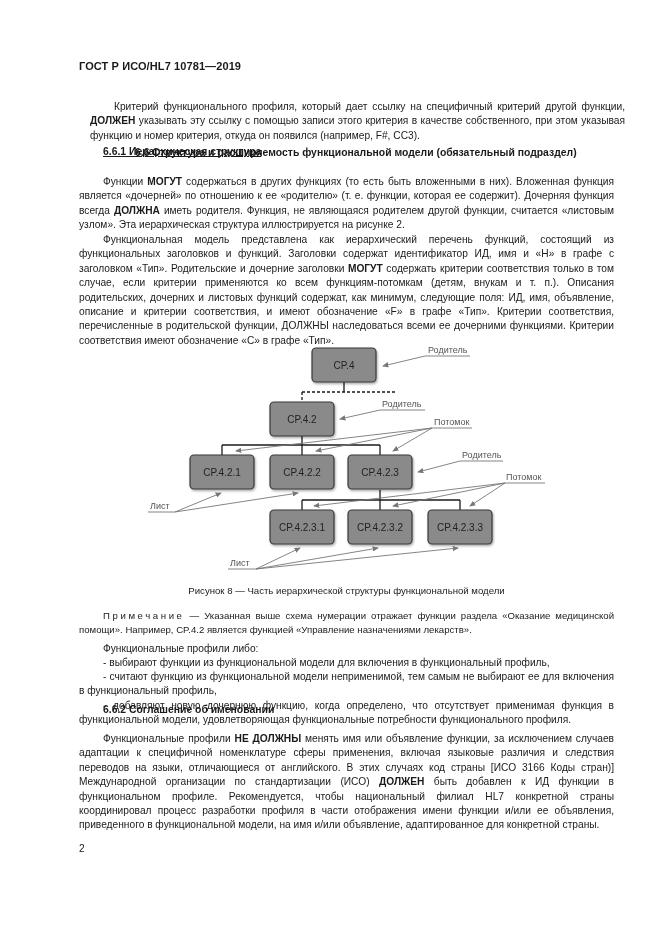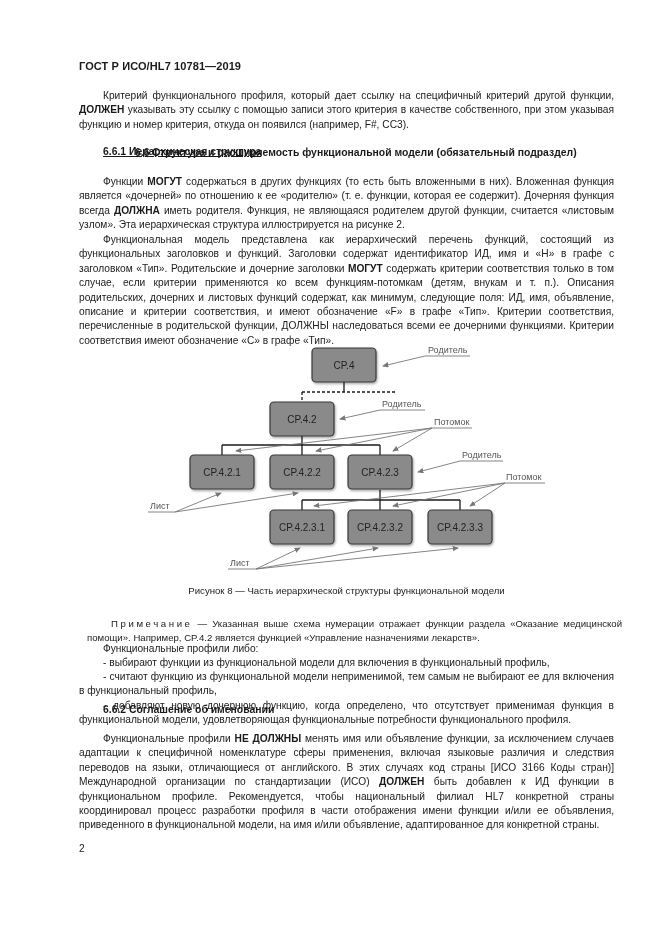--- a/index.html
+++ b/index.html
@@ -16,21 +16,21 @@
   .pno { position:absolute; left:79px; top:843px; font-size:10.2px; }
   svg text { font-family:"Liberation Sans", sans-serif; }
 </style>
 </head>
 <body>
 
 <div class="page">
 
   <div class="hdr">ГОСТ Р ИСО/HL7 10781—2019</div>
 
-  <p class="txt ind" style="top:89px;margin:0;"><span>Критерий функционального профиля, который дает ссылку на специфичный критерий другой функции, </span><span class="b">ДОЛЖЕН</span><span> указывать эту ссылку с помощью записи этого критерия в качестве собственного, при этом указывая функцию и номер критерия, откуда он появился (например, F#, CC3).</span></p>
+  <p class="txt ind" style="top:89px;margin:11px;"><span>Критерий функционального профиля, который дает ссылку на специфичный критерий другой функции, </span><span class="b">ДОЛЖЕН</span><span> указывать эту ссылку с помощью записи этого критерия в качестве собственного, при этом указывая функцию и номер критерия, откуда он появился (например, F#, CC3).</span></p>
 
   <div class="h2" style="top:147px;padding-left:32px;">6.6  Структура и расширяемость функциональной модели (обязательный подраздел)</div>
   <div class="h2" style="top:146px;text-decoration:underline;">6.6.1  Иерархическая структура</div>
 
   <p class="txt ind" style="top:175px;margin:0;"><span>Функции </span><span class="b">МОГУТ</span><span> содержаться в других функциях (то есть быть вложенными в них). Вложенная функция является «дочерней» по отношению к ее «родителю» (т. е. функции, которая ее содержит). Дочерняя функция всегда </span><span class="b">ДОЛЖНА</span><span> иметь родителя. Функция, не являющаяся родителем другой функции, считается «листовым узлом». Эта иерархическая структура иллюстрируется на рисунке 2.</span></p>
 
   <p class="txt ind" style="top:233px;margin:0;"><span>Функциональная модель представлена как иерархический перечень функций, состоящий из функциональных заголовков и функций. Заголовки содержат идентификатор ИД, имя и «Н» в графе с заголовком «Тип». Родительские и дочерние заголовки </span><span class="b">МОГУТ</span><span> содержать критерии соответствия только в том случае, если критерии применяются ко всем функциям-потомкам (детям, внукам и т. п.). Описания родительских, дочерних и листовых функций содержат, как минимум, следующие поля: ИД, имя, объявление, описание и критерии соответствия, и имеют обозначение «F» в графе «Тип». Критерии соответствия, перечисленные в родительской функции, ДОЛЖНЫ наследоваться всеми ее дочерними функциями. Критерии соответствия имеют обозначение «С» в графе «Тип».</span></p>
 
   <svg style="position:absolute;left:0;top:0;" width="661" height="935" viewBox="0 0 661 935">
     <defs>
@@ -135,21 +135,21 @@
       <text x="434" y="425">Потомок</text>
       <text x="462" y="458">Родитель</text>
       <text x="506" y="480">Потомок</text>
       <text x="150" y="509">Лист</text>
       <text x="230" y="566">Лист</text>
     </g>
   </svg>
 
   <div class="cap" style="top:585px;">Рисунок 8 — Часть иерархической структуры функциональной модели</div>
 
-  <p class="txt ind" style="top:609px;margin:8px;font-size:9.6px;line-height:13.5px;"><span class="sp">Примечание</span><span> — Указанная выше схема нумерации отражает функции раздела «Оказание медицинской помощи». Например, CP.4.2 является функцией «Управление назначениями лекарств».</span></p>
+  <p class="txt ind" style="top:609px;margin:0;font-size:9.6px;line-height:13.5px;"><span class="sp">Примечание</span><span> — Указанная выше схема нумерации отражает функции раздела «Оказание медицинской помощи». Например, CP.4.2 является функцией «Управление назначениями лекарств».</span></p>
 
   <p class="txt ind" style="top:642px;margin:0;">Функциональные профили либо:</p>
   <p class="txt ind" style="top:656px;margin:0;">- выбирают функции из функциональной модели для включения в функциональный профиль,</p>
   <p class="txt ind" style="top:670px;margin:0;">- считают функцию из функциональной модели неприменимой, тем самым не выбирают ее для включения в функциональный профиль,</p>
   <p class="txt ind" style="top:699px;margin:0;">- добавляют новую дочернюю функцию, когда определено, что отсутствует применимая функция в функциональной модели, удовлетворяющая функциональные потребности функционального профиля.</p>
 
   <div class="h2" style="top:704px;">6.6.2  Соглашение об именовании</div>
 
   <p class="txt ind" style="top:732px;margin:0;"><span>Функциональные профили </span><span class="b">НЕ ДОЛЖНЫ</span><span> менять имя или объявление функции, за исключением случаев адаптации к специфичной номенклатуре сферы применения, включая языковые различия и следствия переводов на языки, отличающиеся от английского. В этих случаях код страны [ИСО 3166 Коды стран)] Международной организации по стандартизации (ИСО) </span><span class="b">ДОЛЖЕН</span><span> быть добавлен к ИД функции в функциональном профиле. Рекомендуется, чтобы национальный филиал HL7 конкретной страны координировал процесс разработки профиля в части отображения имени функции и/или ее объявления, приведенного в функциональной модели, на имя и/или объявление, адаптированное для конкретной страны.</span></p>
 

